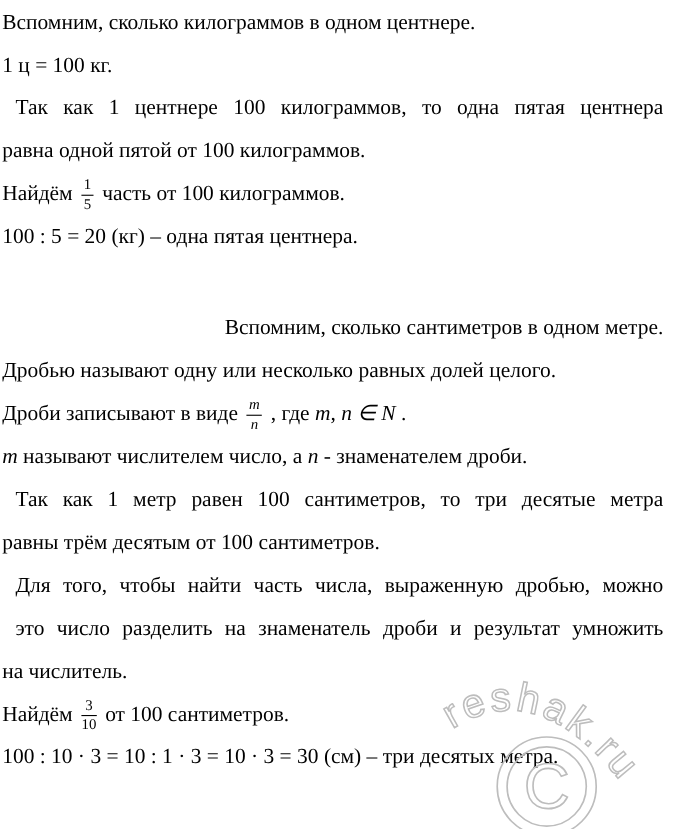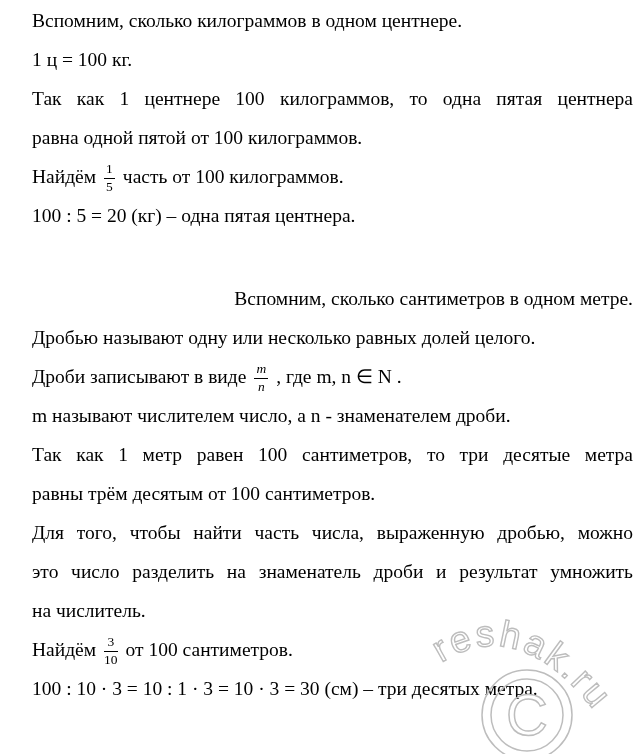--- a/index.html
+++ b/index.html
@@ -5,41 +5,40 @@
   html, body { margin: 0; padding: 0; background: #fff; }
   .page {
     position: relative;
     width: 606px;
     height: 754px;
     background: #ffffff;
     overflow: hidden;
     font-family: "Liberation Serif", serif;
     font-size: 19.5px;
     color: #000;
-    padding-left: 30px;
   }
   .content { padding: 1px 3px 0 2px; }
   .row { line-height: 39px; }
-  .jline { text-align: justify; text-align-last: justify; }
+  .jline { text-align: justify; text-align-last: justify; margin-left: 12px; }
   .header-row { display: flex; justify-content: space-between; align-items: baseline; }
   .copy { font-size: 19px; }
   .gap-top { margin-top: 44px; text-align: right; }
 
   .frac {
     display: inline-block;
     vertical-align: middle;
     text-align: center;
     font-size: 13.5px;
     line-height: 1.08;
     margin: 0 8px;
   }
   .frac .num { display: block; border-bottom: 1.4px solid #000; padding: 0 2px 1px; }
   .frac .den { display: block; padding-top: 1px; }
   .frac.it { font-style: italic; }
-  .mathit { }
+  .mathit { font-style: italic; }
 
   .wm {
     position: absolute;
     right: -6px;
     bottom: -14px;
     pointer-events: none;
   }
 </style>
 </head>
 <body>

